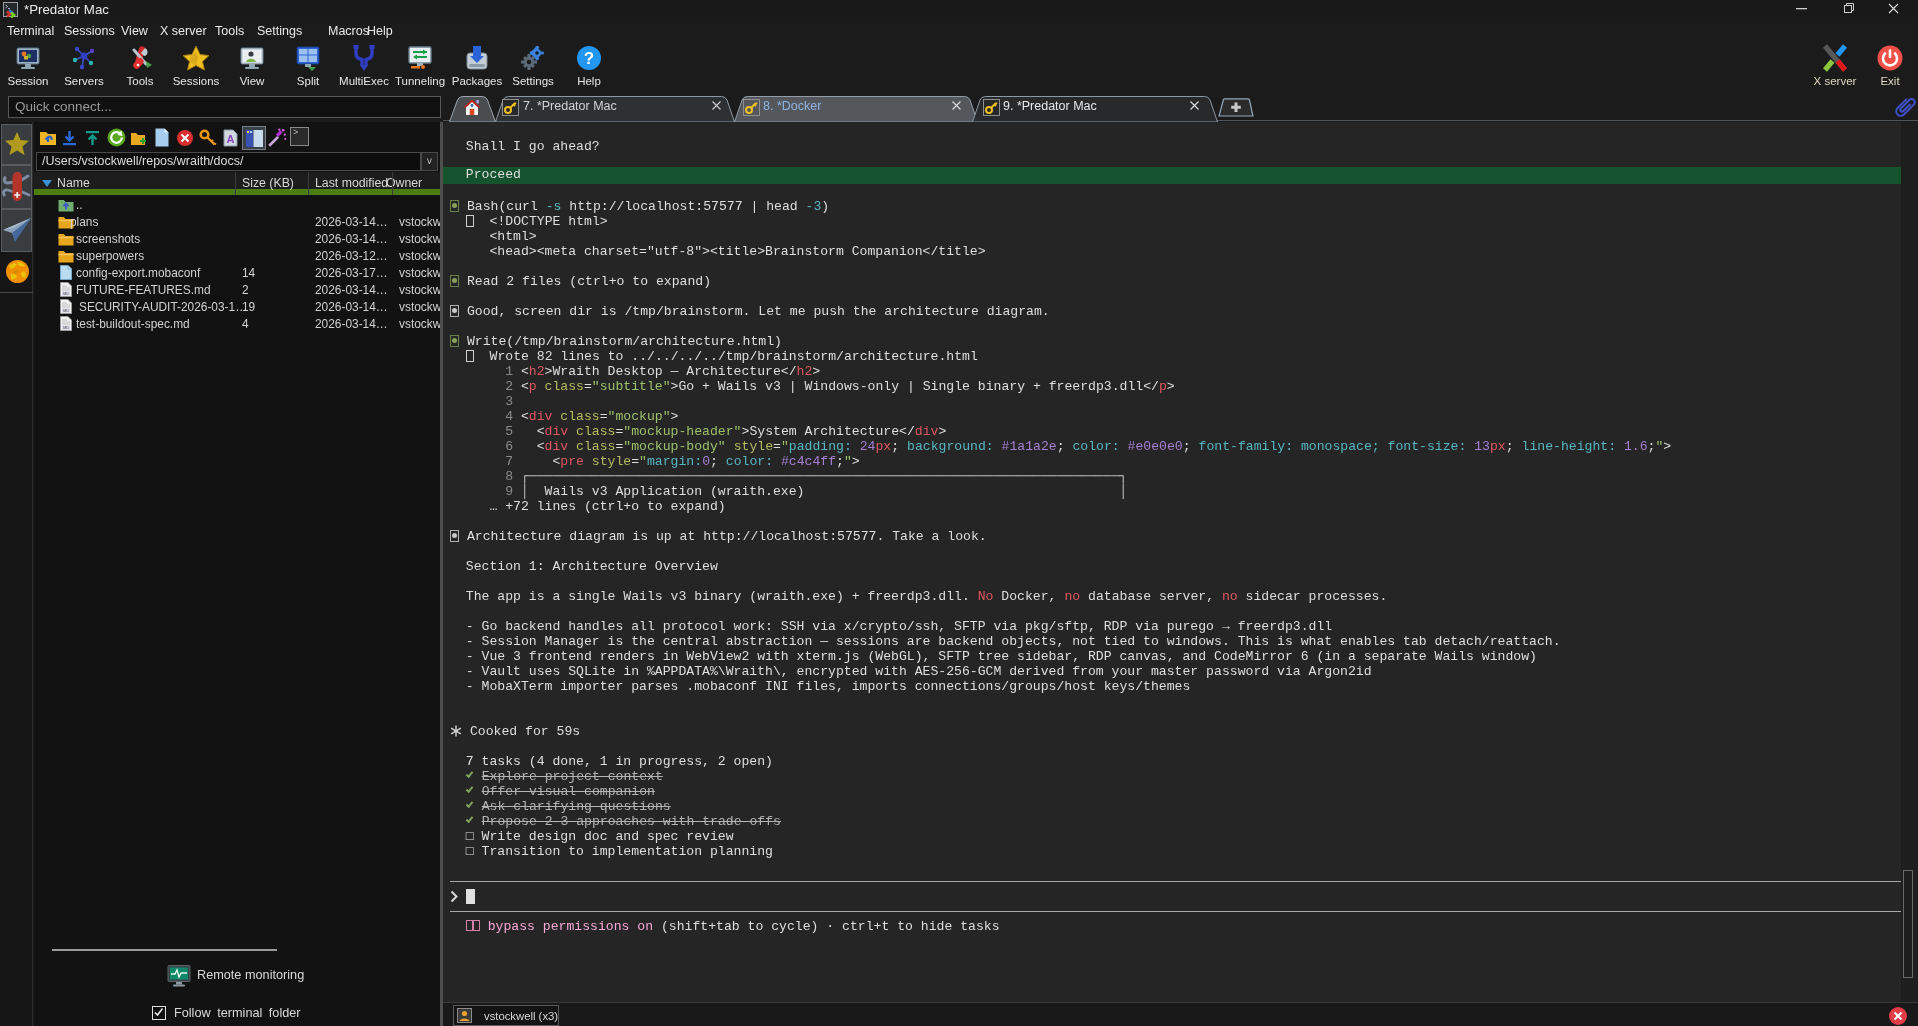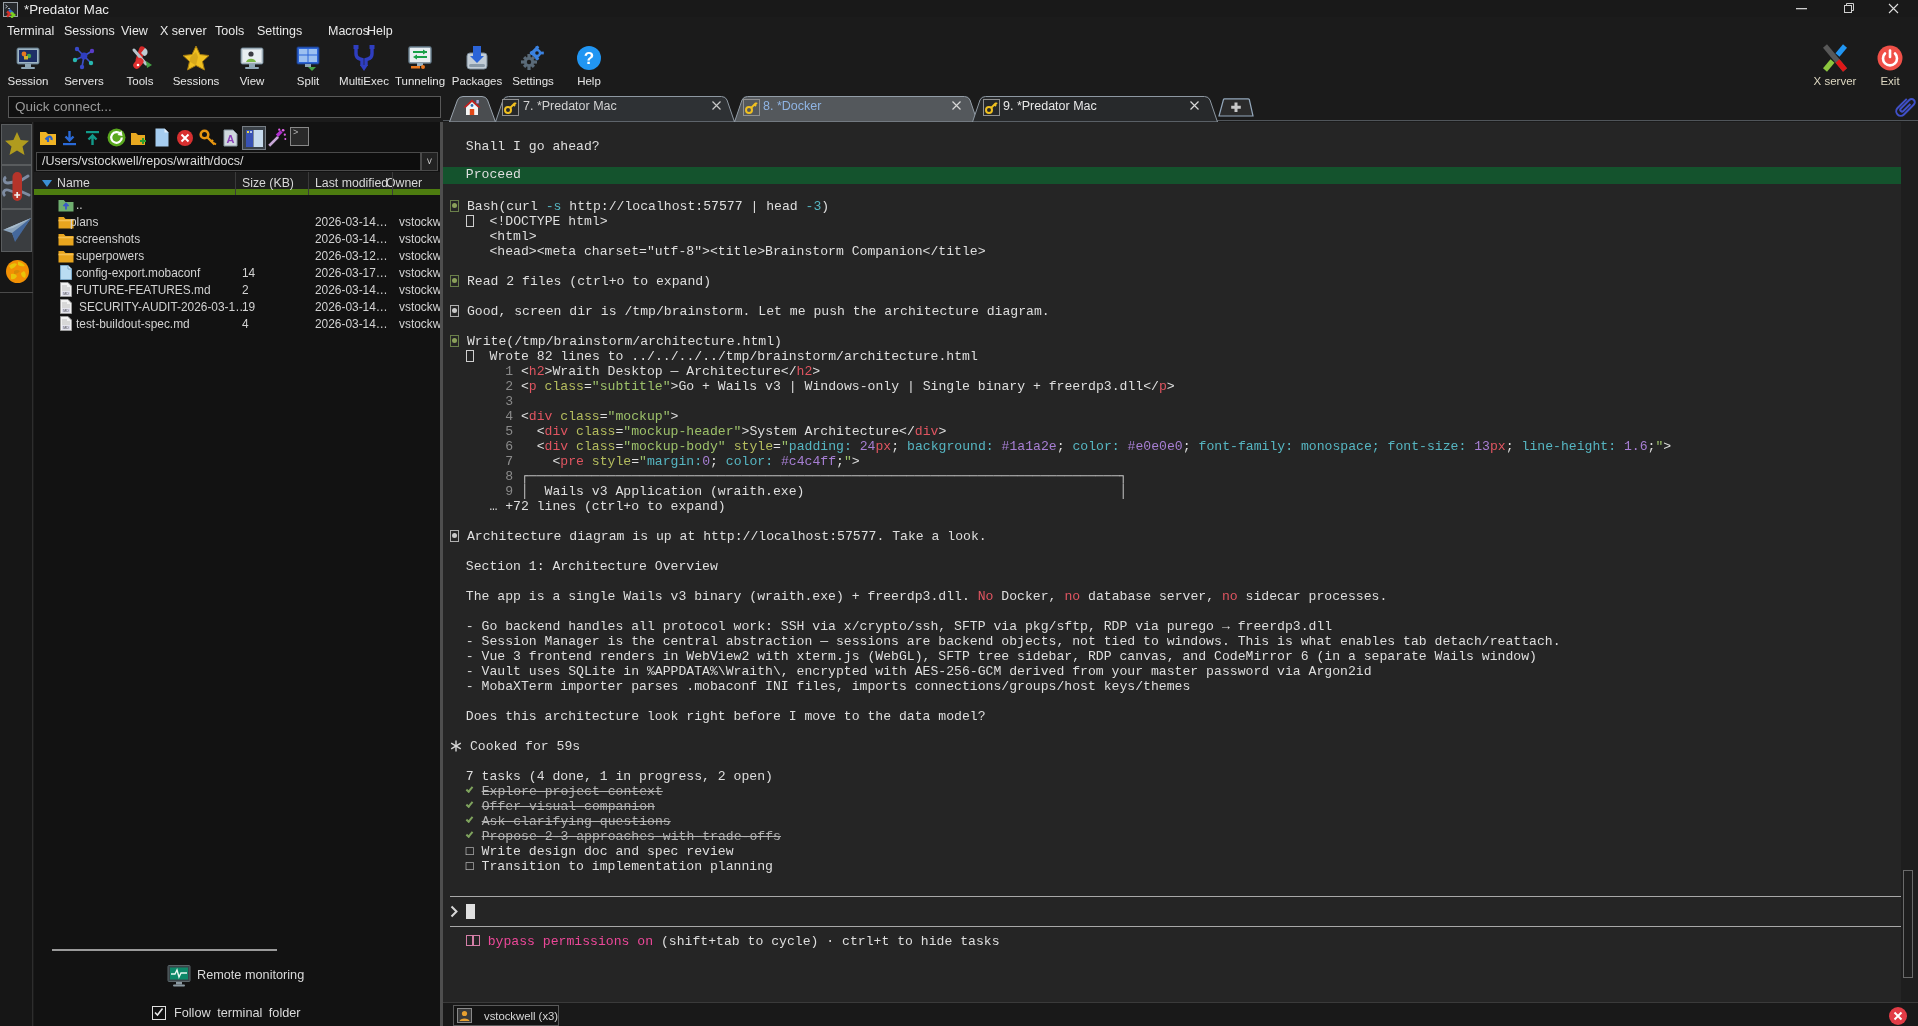--- a/index.html
+++ b/index.html
@@ -72,21 +72,21 @@
 .cyn { color:#56b6c2; }
 .pur { color:#a77fd4; }
 .num { color:#8a8a8a; }
 .lnk { }
 .strike { color:#b4b4b4; text-decoration:line-through; }
 .chk { display:inline-block; width:8px; height:8px; position:relative; }
 .chk i { position:absolute; left:0px; top:0px; width:7px; height:4px; border-left:2px solid #7fa35e; border-bottom:2px solid #7fa35e; transform:rotate(-50deg); }
 .sq { color:#c4695c; }
 .cursor { display:inline-block; width:9px; height:15px; background:#e0e0e0; vertical-align:-3px; }
 .hr { position:relative; top:7px; border-top:1px solid #a8a8a8; height:0; }
-.pnk { color:#ec4899;margin-top:20px; }
+.pnk { color:#f9a8d4;margin-top:20px; }
 </style>
 </head>
 <body>
 
 <div id="titlebar">
   <svg id="appicon" width="16" height="16" viewBox="0 0 16 16">
     <rect x="0.5" y="0.5" width="14" height="14" fill="#26292c" stroke="#9aa0a6" stroke-width="1"></rect>
     <path d="M2.5 3 L4.5 4.5 L2.5 6 M5 6.5 L7 6.5" stroke="#b8c0c8" stroke-width="0.9" fill="none"></path>
     <path d="M6 8 L9 10.5 L6 13" stroke="#2b6cd8" stroke-width="2.6" fill="none"></path>
     <path d="M4 9.5 L7 12 L4 14.5" stroke="#d23028" stroke-width="2.6" fill="none"></path>
@@ -565,21 +565,20 @@
 <div class="tl">  Section 1: Architecture Overview</div>
 <div class="tl"></div>
 <div class="tl">  The app is a single Wails v3 binary (wraith.exe) + freerdp3.dll. <span class="red">No</span> Docker, <span class="red">no</span> database server, <span class="red">no</span> sidecar processes.</div>
 <div class="tl"></div>
 <div class="tl">  - Go backend handles all protocol work: SSH via x/crypto/ssh, SFTP via pkg/sftp, RDP via purego → freerdp3.dll</div>
 <div class="tl">  - Session Manager is the central abstraction — sessions are backend objects, not tied to windows. This is what enables tab detach/reattach.</div>
 <div class="tl">  - Vue 3 frontend renders in WebView2 with xterm.js (WebGL), SFTP tree sidebar, RDP canvas, and CodeMirror 6 (in a separate Wails window)</div>
 <div class="tl">  - Vault uses SQLite in %APPDATA%\Wraith\, encrypted with AES-256-GCM derived from your master password via Argon2id</div>
 <div class="tl">  - MobaXTerm importer parses .mobaconf INI files, imports connections/groups/host keys/themes</div>
 <div class="tl"></div>
-<div class="tl">  Does this architecture look right before I move to the data model?</div>
 <div class="tl"></div>
 <div class="tl"><svg width="12" height="12" style="vertical-align:-2px" viewBox="0 0 12 12">
           <g stroke="#d8d8d8" stroke-width="1.4">
             <line x1="6" y1="0.5" x2="6" y2="11.5"></line>
             <line x1="1.2" y1="3.2" x2="10.8" y2="8.8"></line>
             <line x1="1.2" y1="8.8" x2="10.8" y2="3.2"></line>
           </g>
         </svg> Cooked for 59s</div>
 <div class="tl"></div>
 <div class="tl">  7 tasks (4 done, 1 in progress, 2 open)</div>

